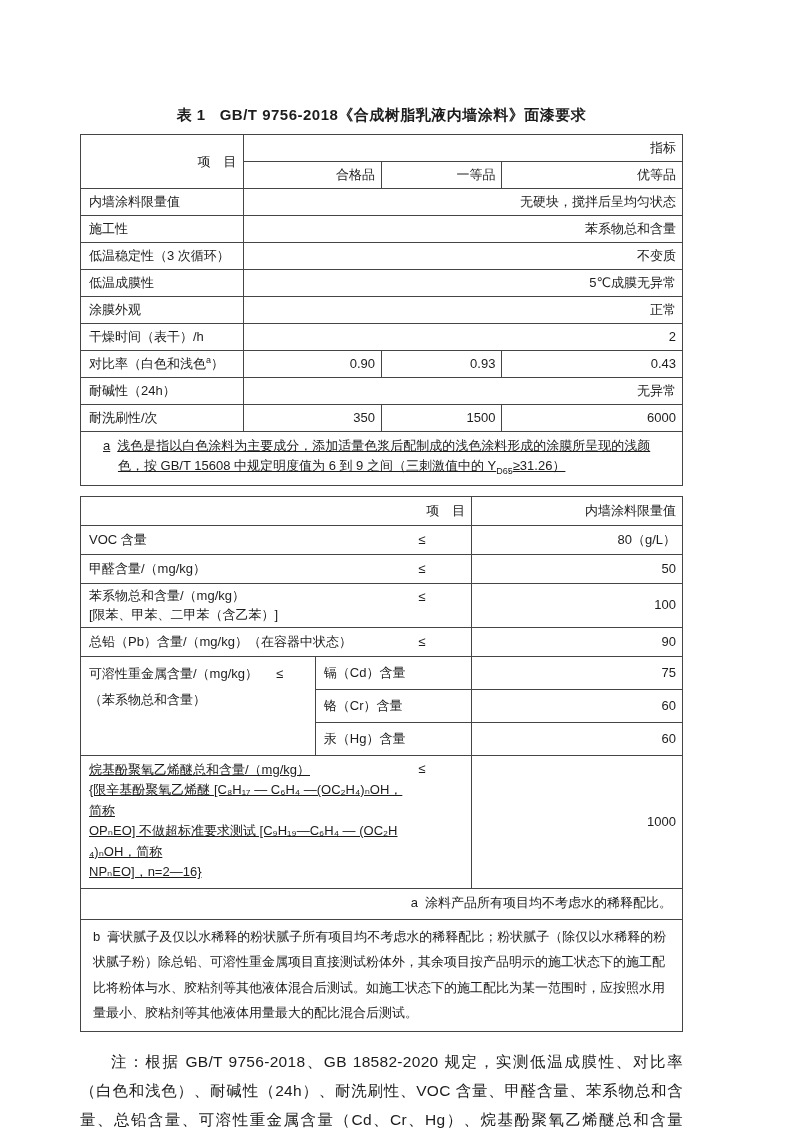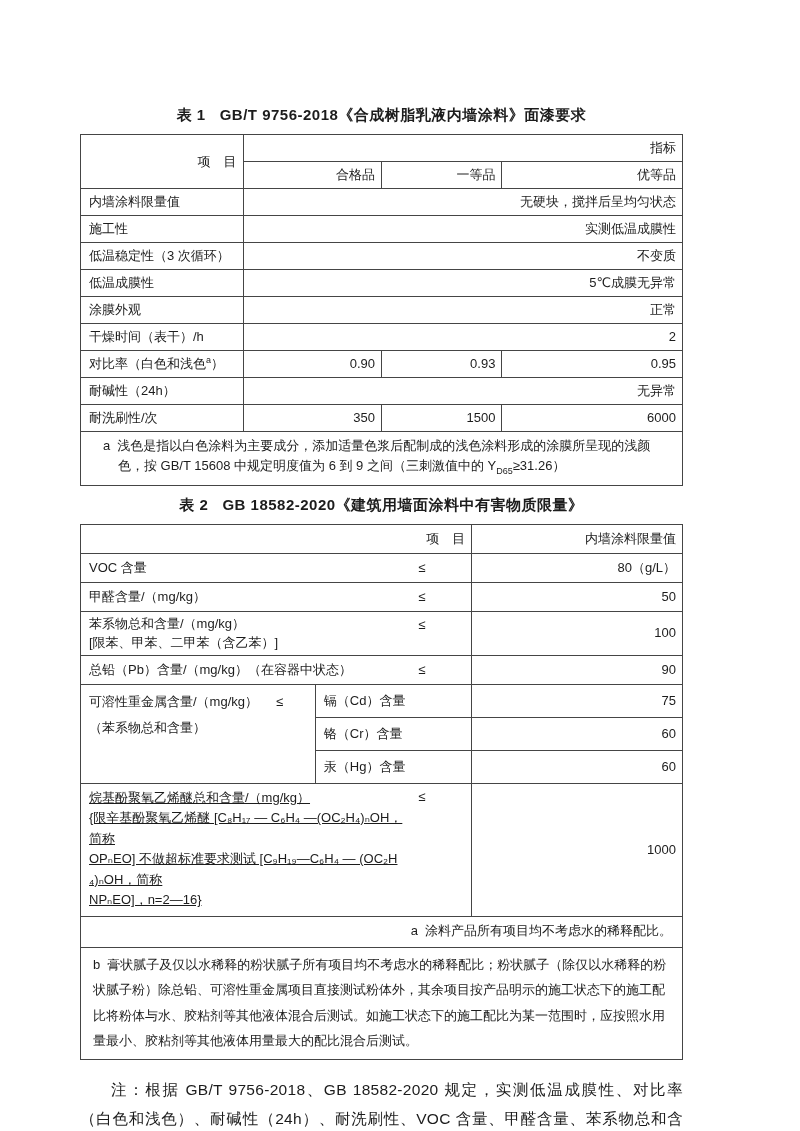--- a/index.html
+++ b/index.html
@@ -49,21 +49,21 @@
   .le-inline { position:static; margin-left:18px; }
   .hdr td { height:24px; }
   .t1 td { height:22px; }
   .t2 .simple td { height:24px; }
   .t2 .subrow td { height:28px;margin-top:36px; }
   .fn-cell {
     padding:4px 10px 6px 22px !important;
     line-height:1.55 !important;
     text-align:left;
   }
-  .hang { padding-left:1.15em; text-indent:-1.15em; }
+  .hang { padding-left:1.15em; text-indent:-1.15em;text-decoration:underline; }
   .mk { margin-right:7px; }
   sub, sup { font-size:9px; }
   .chem-line { line-height:1.58;text-decoration:underline; }
   .note {
     margin:16px 0 0 0;
     font-size:15.5px;
     line-height:1.85;
     text-align:justify;
     text-indent:2em;
     letter-spacing:0.3px;
@@ -96,21 +96,21 @@
         <td class="c">一等品</td>
         <td class="c">优等品</td>
       </tr>
 
       <tr>
         <td class="item">内墙涂料限量值</td>
         <td colspan="3" class="c">无硬块，搅拌后呈均匀状态</td>
       </tr>
       <tr>
         <td class="item">施工性</td>
-        <td colspan="3" class="c">实测低温成膜性</td>
+        <td colspan="3" class="c">苯系物总和含量</td>
       </tr>
       <tr>
         <td class="item">低温稳定性（3 次循环）</td>
         <td colspan="3" class="c">不变质</td>
       </tr>
       <tr>
         <td class="item">低温成膜性</td>
         <td colspan="3" class="c">5℃成膜无异常</td>
       </tr>
       <tr>
@@ -118,21 +118,21 @@
         <td colspan="3" class="c">正常</td>
       </tr>
       <tr>
         <td class="item">干燥时间（表干）/h</td>
         <td colspan="3" class="c">2</td>
       </tr>
       <tr>
         <td class="item"><span>对比率（白色和浅色</span><sup>a</sup><span>）</span></td>
         <td class="c">0.90</td>
         <td class="c">0.93</td>
-        <td class="c">0.95</td>
+        <td class="c">0.43</td>
       </tr>
       <tr>
         <td class="item">耐碱性（24h）</td>
         <td colspan="3" class="c">无异常</td>
       </tr>
       <tr>
         <td class="item">耐洗刷性/次</td>
         <td class="c">350</td>
         <td class="c">1500</td>
         <td class="c">6000</td>
@@ -141,23 +141,20 @@
       <tr>
         <td colspan="4" class="fn-cell">
           <div class="hang"><span class="mk">a</span><span>浅色是指以白色涂料为主要成分，添加适量色浆后配制成的浅色涂料形成的涂膜所呈现的浅颜色，按 GB/T 15608 中规定明度值为 6 到 9 之间（三刺激值中的 Y</span><sub>D65</sub><span>≥31.26）</span></div>
         </td>
       </tr>
     </tbody>
   </table>
 
   <div class="gap-before-t2"></div>
 
-  <div class="t-title">
-    <span>表 2</span><span class="title-text">GB 18582-2020《建筑用墙面涂料中有害物质限量》</span>
-  </div>
 
   <table class="tbl t2">
     <colgroup>
       <col style="width:39%">
         <col style="width:26%">
         <col style="width:35%">
     </colgroup>
     <tbody>
       <tr class="hdr">
         <td colspan="2" class="c">项　目</td>

